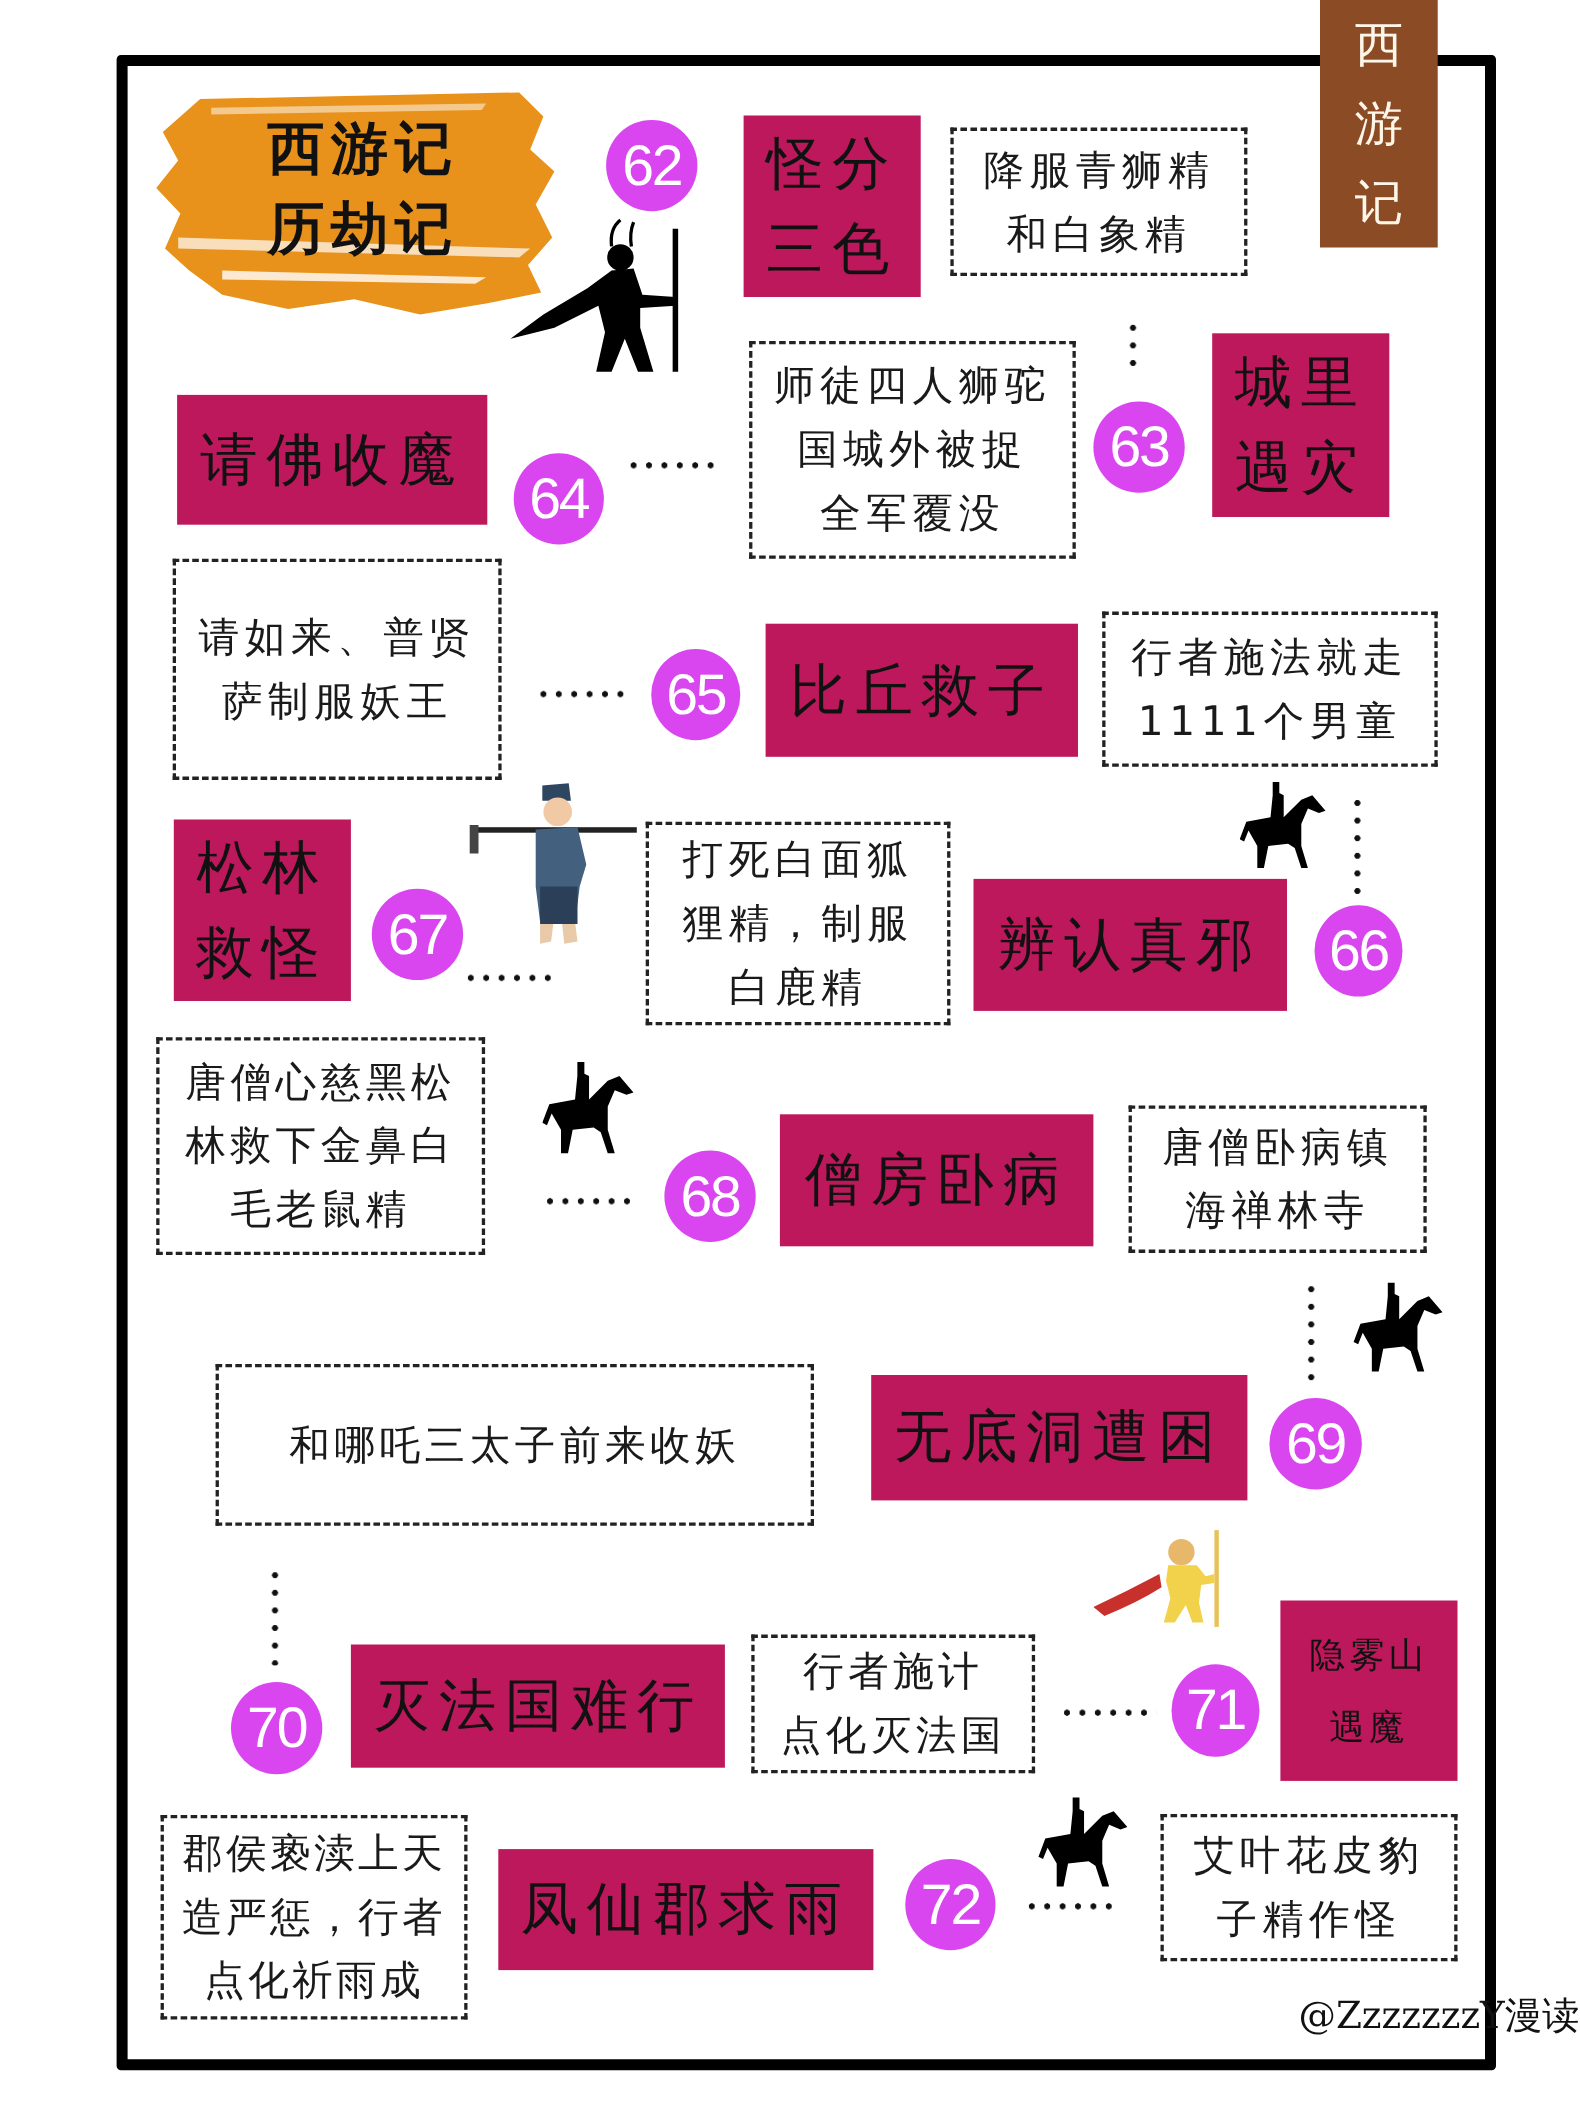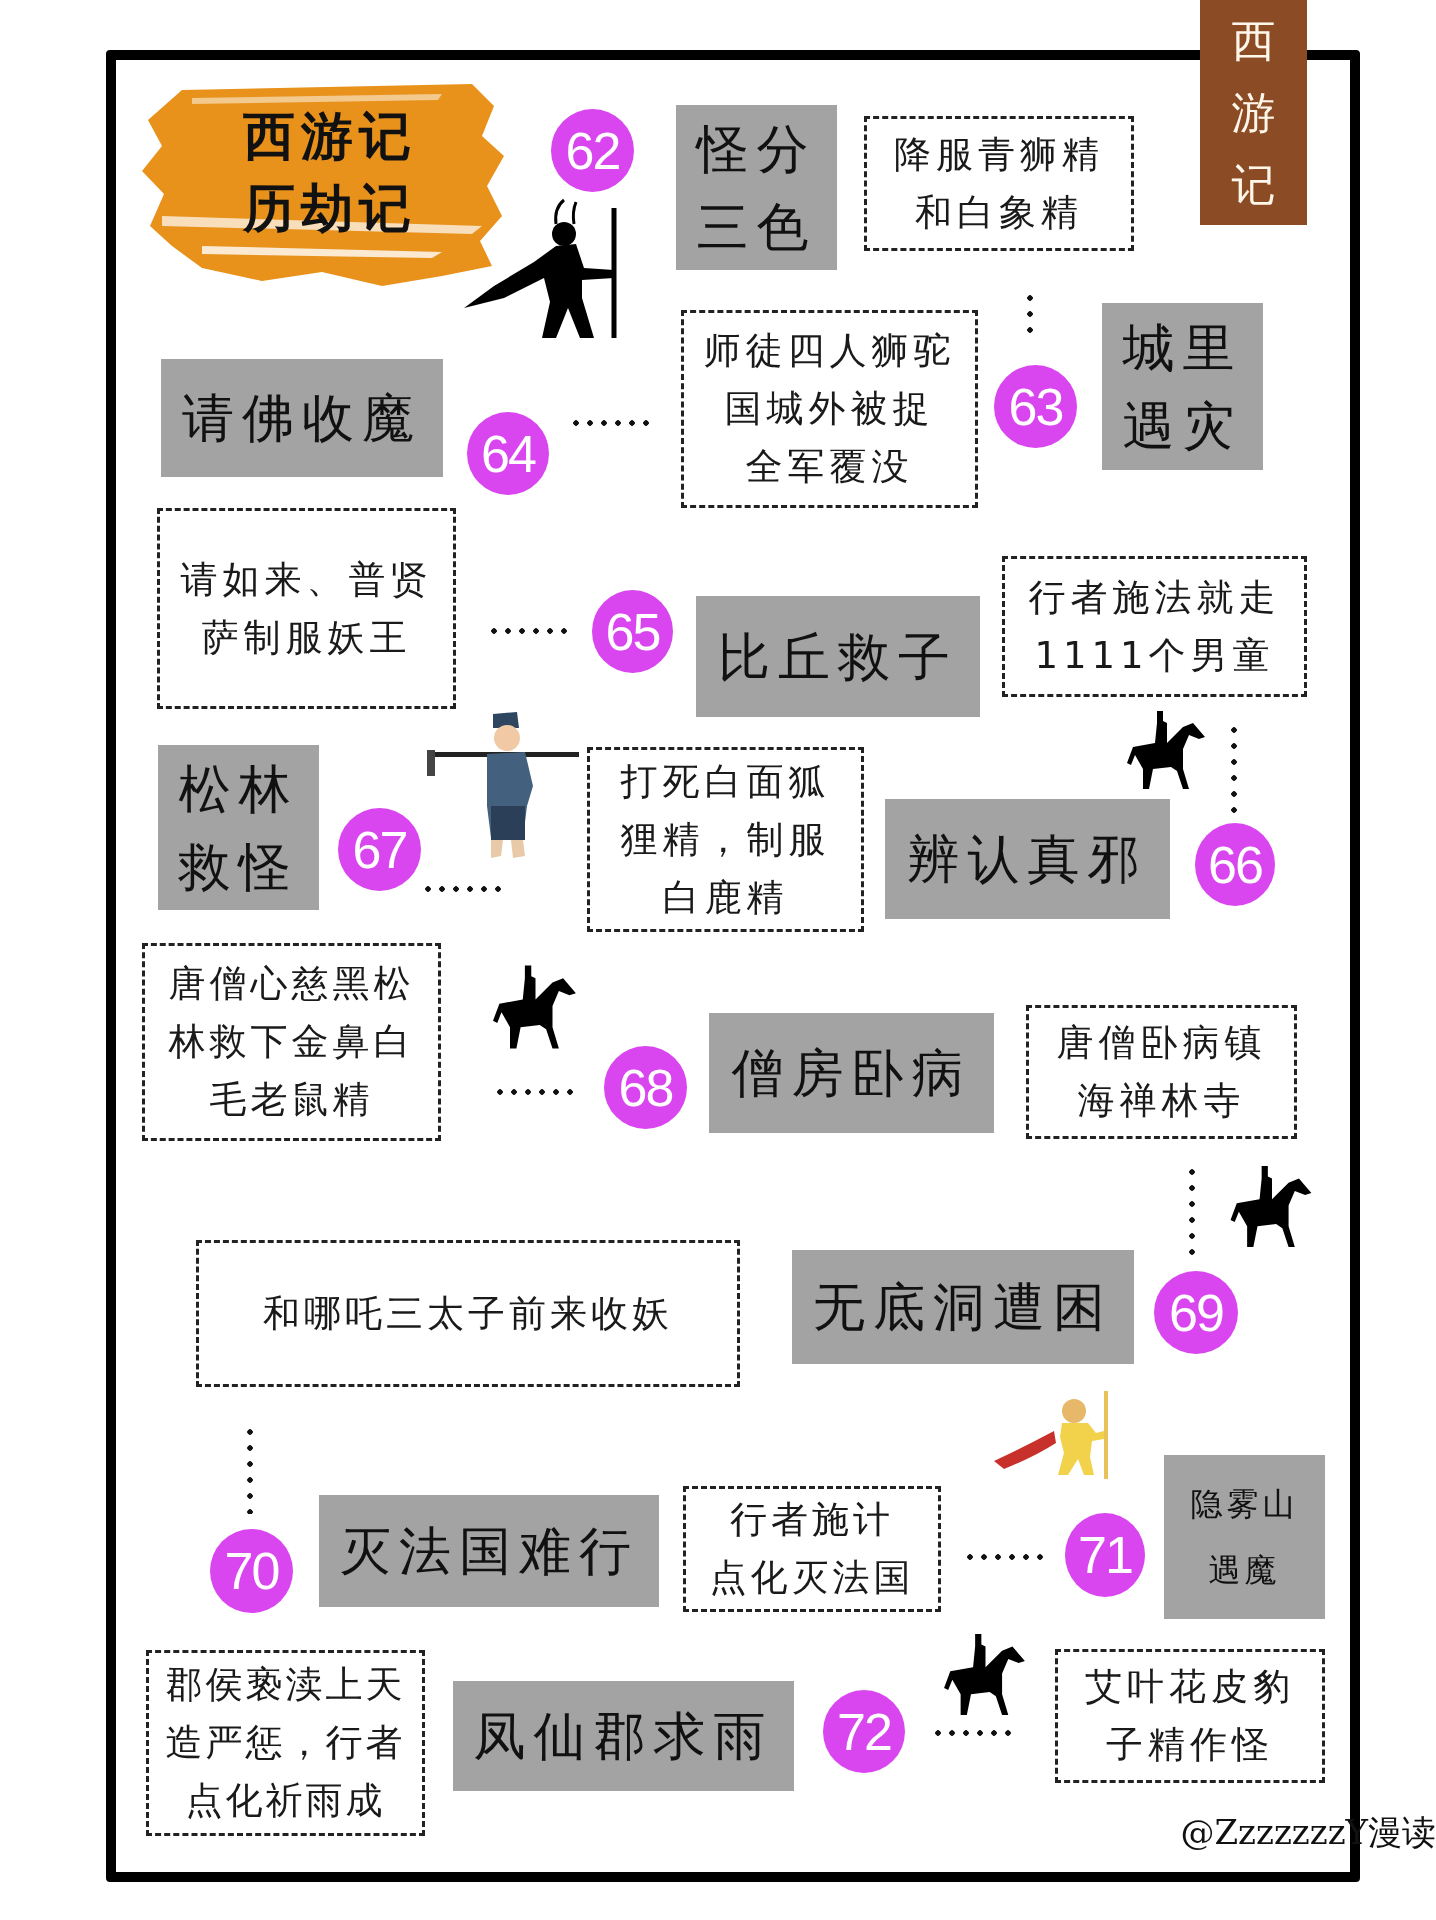--- a/index.html
+++ b/index.html
@@ -28,21 +28,21 @@
     font-size: 52px; font-weight: bold; line-height: 72px; letter-spacing: 6px;
     text-align: center; color: #111;
   }
   .circle {
     position: absolute; border-radius: 50%;
     background: #d946ef; color: #fff;
     display: flex; align-items: center; justify-content: center;
     font-family: Liberation Sans, sans-serif; font-size: 52px; letter-spacing: -2px; text-align: center;
   }
   .peach {
-    position: absolute; background: #a3a3a3;
+    position: absolute; background: #be185d;
     display: flex; flex-direction: column; align-items: center; justify-content: center;
     text-align: center; font-size: 52px; letter-spacing: 8px; line-height: 78px;
   }
   .dashed {
     position: absolute; border: 3px dashed #222; box-sizing: border-box;
     display: flex; flex-direction: column; align-items: center; justify-content: center;
     text-align: center; font-size: 37px; letter-spacing: 5px; line-height: 58px; color: #1a1a1a;
   }
   .hdots {
     position: absolute; height: 6px;
@@ -118,21 +118,21 @@
 <div class="peach" style="left:161px;top:359px;width:282px;height:118px">
   <div>请佛收魔</div>
 </div>
 <div class="dashed" style="left:157px;top:508px;width:299px;height:201px">
   <div>请如来、普贤</div>
   <div>萨制服妖王</div>
 </div>
 
 <div class="hdots" style="left:487px;top:628px;width:86px"></div>
 <div class="circle" style="left:592px;top:590px;width:81px;height:83px">65</div>
-<div class="peach" style="left:696px;top:596px;width:284px;height:121px">
+<div class="peach" style="left:696px;top:567px;width:284px;height:121px">
   <div>比丘救子</div>
 </div>
 <div class="dashed" style="left:1002px;top:556px;width:305px;height:141px">
   <div>行者施法就走</div>
   <div>1111个男童</div>
 </div>
 
 <svg class="fig" style="left:1127px;top:709px" width="80" height="83" viewBox="0 0 80 83">
   <path d="M30 2 L36 2 L36 12 L40 14 L40 34 L56 18 L66 14 L78 28 L72 30 L62 26 L56 40 L56 60 L62 80 L56 80 L50 62 L44 58 L26 60 L22 80 L16 80 L16 60 L8 46 L4 56 L0 54 L6 38 L28 34 L30 14 Z" fill="#000"></path>
 </svg>

